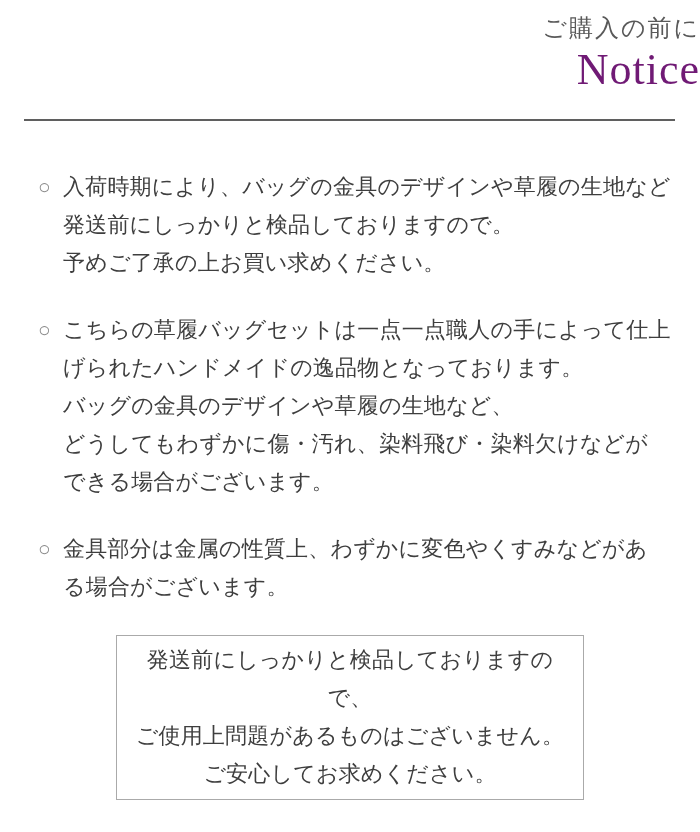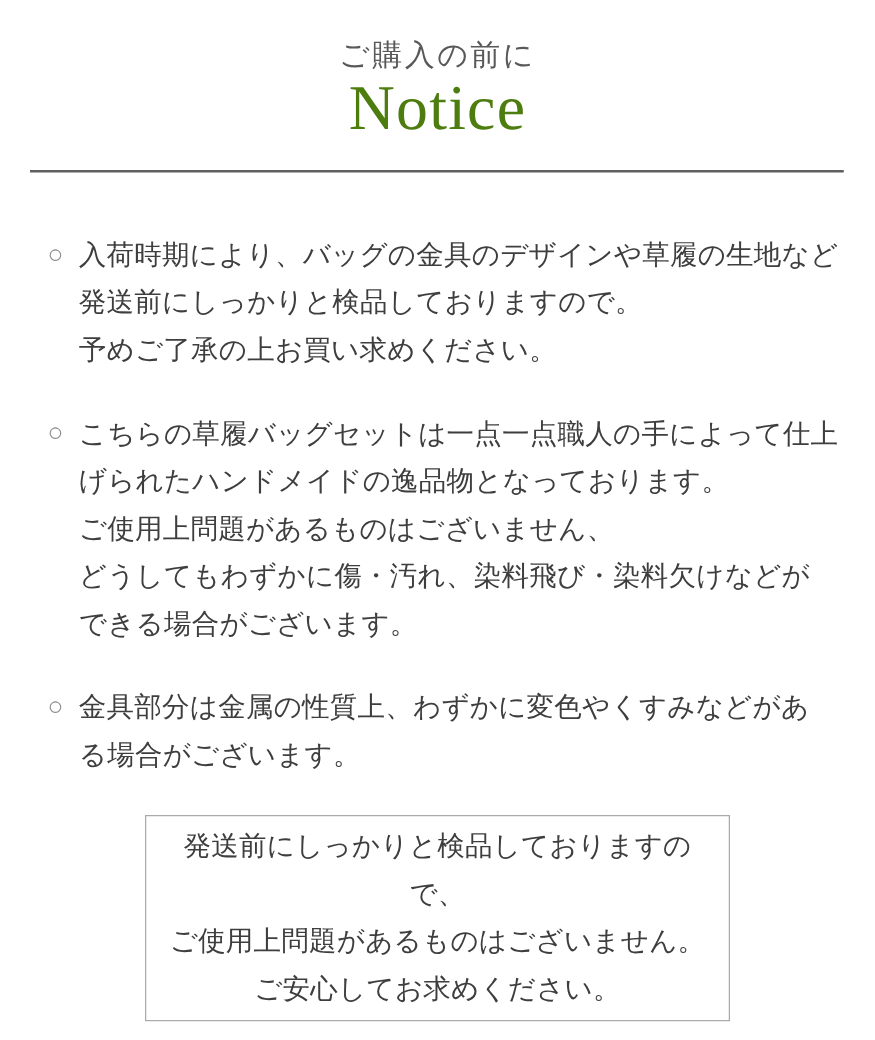--- a/index.html
+++ b/index.html
@@ -8,36 +8,36 @@
     position: relative;
     width: 700px;
     height: 832px;
     margin: 0 auto;
     background: #ffffff;
     font-family: "Liberation Sans", "DejaVu Sans", sans-serif;
     color: #3e3e3e;
     overflow: hidden;
   }
   .header {
-    text-align: center;
-    padding-top: 31px;
+    text-align: right;
+    padding-top: 14px;
   }
   .header-subtitle {
     font-family: "Liberation Serif", "DejaVu Serif", serif;
     font-size: 24px;
     line-height: 28px;
     color: #595959;
     letter-spacing: 2px;
     font-weight: 400;
   }
   .header-title {
     font-family: "Liberation Serif", "DejaVu Serif", serif;
-    font-size: 51px;
+    font-size: 44px;
     line-height: 56px;
-    color: #4d7c0f;
+    color: #701a75;
     font-weight: 400;
     letter-spacing: 1px;
   }
   .divider {
     border: none;
     height: 2px;
     background: #5f5f5f;
     margin: 21px 25px 0 24px;
   }
   .notices {
@@ -96,21 +96,21 @@
       <span class="notice-marker">○</span>
       <span class="notice-text">入荷時期により、バッグの金具のデザインや草履の生地など
 発送前にしっかりと検品しておりますので。
 予めご了承の上お買い求めください。</span>
     </div>
 
     <div class="notice-item">
       <span class="notice-marker">○</span>
       <span class="notice-text">こちらの草履バッグセットは一点一点職人の手によって仕上
 げられたハンドメイドの逸品物となっております。
-ご使用上問題があるものはございません、
+バッグの金具のデザインや草履の生地など、
 どうしてもわずかに傷・汚れ、染料飛び・染料欠けなどが
 できる場合がございます。</span>
     </div>
 
     <div class="notice-item">
       <span class="notice-marker">○</span>
       <span class="notice-text">金具部分は金属の性質上、わずかに変色やくすみなどがあ
 る場合がございます。</span>
     </div>
 

